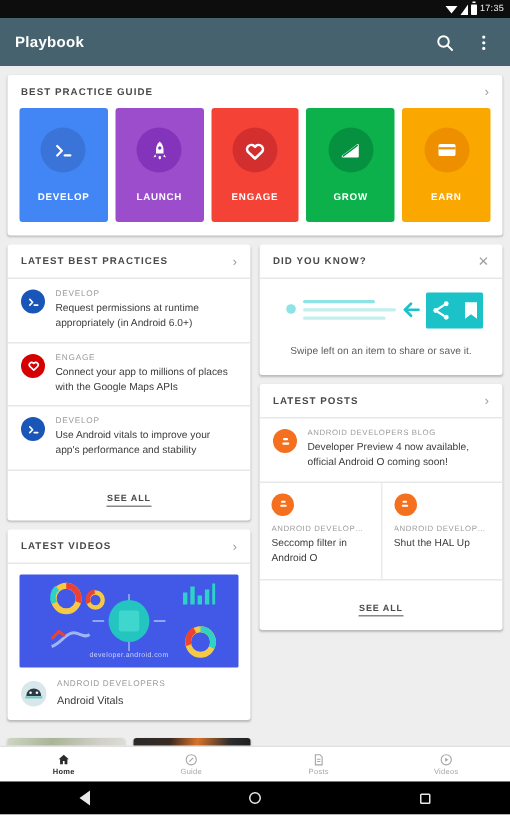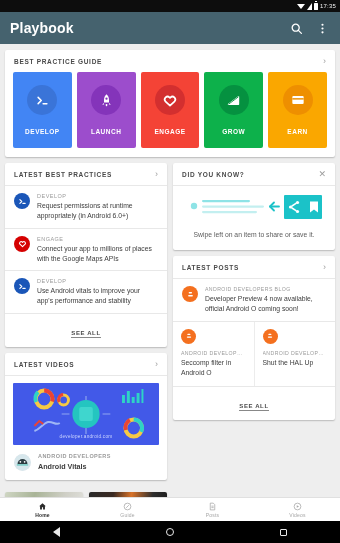--- a/index.html
+++ b/index.html
@@ -22,21 +22,21 @@
   .wifi-ico { width:0;height:0;border-left:4px solid transparent;border-right:4px solid transparent;border-top:5px solid #fff; }
   .sig-ico { width:0;height:0;border-left:5px solid transparent;border-bottom:7px solid #fff; }
   .bat-ico { width:3.5px;height:7px;background:#fff;border-radius:.5px; position:relative; }
   .bat-ico:before{content:"";position:absolute;top:-1.5px;left:1px;width:1.5px;height:1px;background:#fff;}
 
   
   .appbar {
     height: 32px; background:#45626E; display:flex; align-items:center;
     padding: 0 10px; gap: 10px; flex:0 0 auto;
   }
-  .appbar .title { color:#fff; font-size:14px; font-weight:bold; flex:1; letter-spacing:.2px; }
+  .appbar .title { color:#fff; font-size:10px; font-weight:bold; flex:1; letter-spacing:.2px; }
   .appbar .act { width:16px;height:16px;display:flex;align-items:center;justify-content:center;cursor:pointer; }
   .appbar svg { display:block; }
 
   
   .content { flex:1; overflow:hidden; padding: 6px 5px 0 5px; position:relative; }
 
   .card { background:#fff; border-radius:2px; box-shadow:0 1px 1.5px rgba(0,0,0,0.22); }
 
   .card-head {
     display:flex; align-items:center; justify-content:space-between;
@@ -90,21 +90,21 @@
   .post-sm { flex:1; padding:7px 8px 8px 8px; cursor:pointer; min-width:0; }
   .post-sm + .post-sm { border-left:1px solid #ececec; }
   .blog-ico { width:16px;height:16px;border-radius:50%;background:#F4701F;flex:0 0 auto;display:flex;align-items:center;justify-content:center; }
   .blog-ico-sm { width:15px;height:15px;border-radius:50%;background:#F4701F;display:flex;align-items:center;justify-content:center;margin-bottom:6px; }
   .psrc { font-size:5.2px; color:#9b9b9b; letter-spacing:.4px; margin-bottom:2px; white-space:nowrap; overflow:hidden; text-overflow:ellipsis; }
   .ptitle { font-size:6.8px; color:#3c3c3c; line-height:1.45; }
 
   
   .vthumb { margin:0 8px; height:62px; background:#4259E8; border-radius:1px; position:relative; overflow:hidden; }
   .vthumb .vcap { position:absolute;bottom:6px;left:0;right:0;text-align:center;font-size:4.6px;color:#cdd6ff;letter-spacing:.3px; }
-  .vmeta { display:flex; gap:7px; padding:8px 9px 9px 9px; align-items:center;font-weight:bold; }
+  .vmeta { display:flex; gap:7px; padding:8px 9px 9px 9px; align-items:center; }
   .vavatar { width:17px;height:17px;border-radius:50%;background:#E8EAED;flex:0 0 auto;display:flex;align-items:center;justify-content:center;overflow:hidden; }
   .vsrc { font-size:5.5px;color:#9b9b9b;letter-spacing:.45px;margin-bottom:3px; }
   .vtitle { font-size:7.2px;color:#3c3c3c; }
 
   .vrow2 { display:flex; gap:6px; margin-top:6px; }
   .vcard2 { flex:1; height:26px; border-radius:2px; overflow:hidden; box-shadow:0 1px 1.5px rgba(0,0,0,0.22); }
   .vc-a { background:linear-gradient(110deg,#cfd6c4 0%,#a9b497 35%,#cfcfc6 70%,#e2e2de 100%); }
   .vc-b { background:linear-gradient(100deg,#2a2a2a 0%,#3a2a22 30%,#d8732a 52%,#2e2e2e 78%,#1b1b1b 100%); }
 
   

